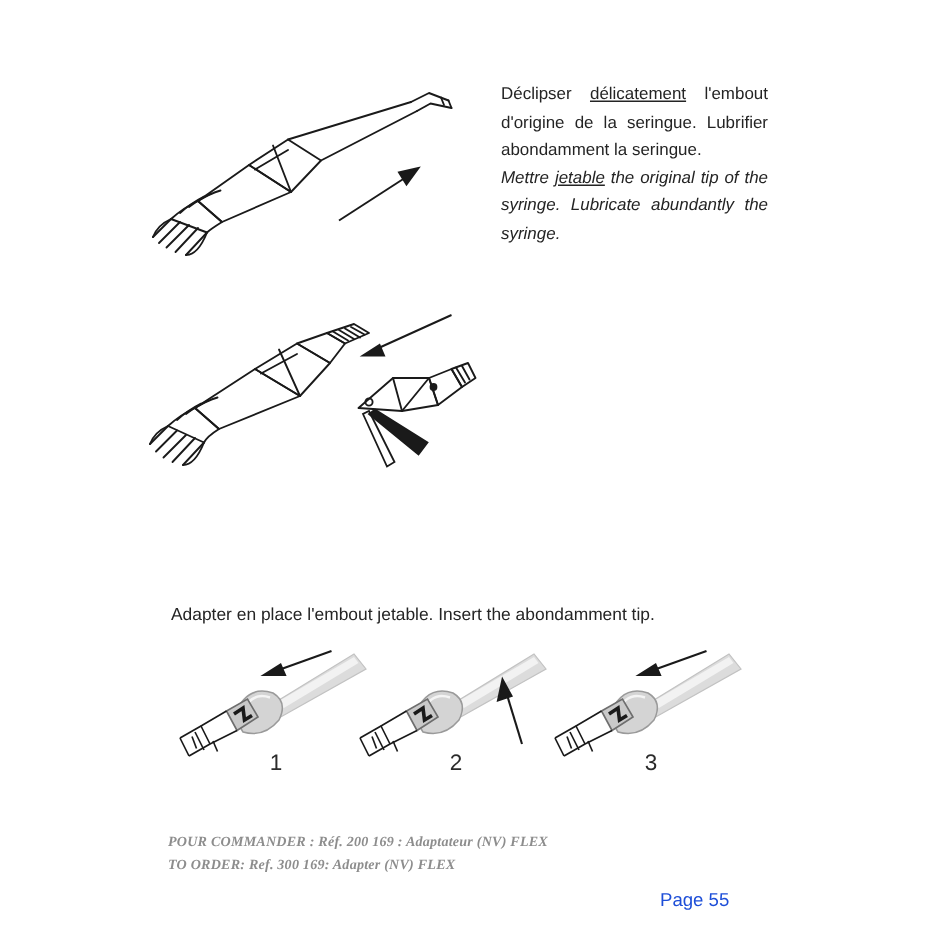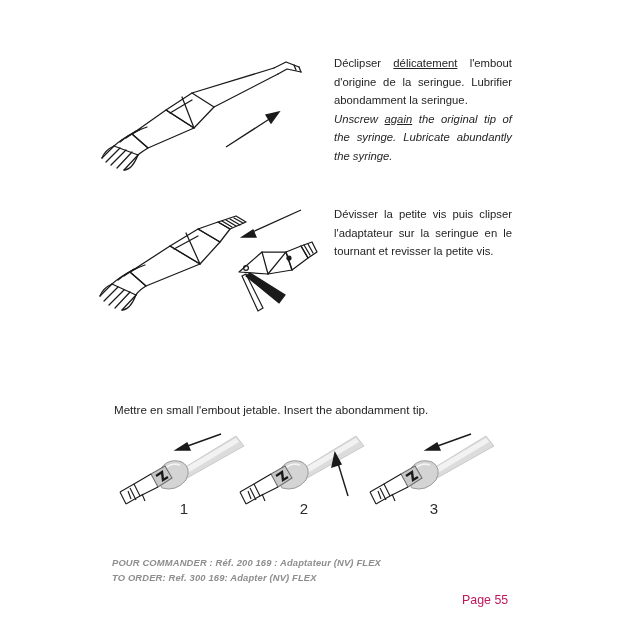--- a/index.html
+++ b/index.html
@@ -61,30 +61,31 @@
 
   
   .order-line {
     position: absolute;
     font-size: 9.4px;
     font-weight: bold;
     font-style: italic;
     color: #8d8d8d;
     letter-spacing: 0.15px;
     white-space: nowrap;
+    font-family: Liberation Serif, serif;
   }
   #order-line-fr { left: 112px; top: 557px; }
   #order-line-en { left: 112px; top: 572px; }
 
   
   #page-number {
     position: absolute;
-    left: 462px; top: 593px;
+    left: 440px; top: 593px;
     font-size: 12.4px;
-    color: #be185d;
+    color: #1d4ed8;
   }
 
   
   .illus { position: absolute; }
   #illus-syringe-unclip { left: 96px; top: 52px; }
   #illus-syringe-adapter { left: 96px; top: 196px; }
   #illus-step-1 { left: 118px; top: 428px; }
   #illus-step-2 { left: 238px; top: 428px; }
   #illus-step-3 { left: 368px; top: 428px; }
 </style>
@@ -128,21 +129,21 @@
 
       <g stroke="#1a1a1a" stroke-width="1.3" fill="#1a1a1a">
         <line x1="130" y1="95" x2="178" y2="64"></line>
         <polygon points="183,60 170,63 175,71"></polygon>
       </g>
     </svg>
   </div>
 
   <div class="textblock" id="text-block-1">
     <p class="fr"><span>Déclipser </span><span class="u">délicatement</span><span> l'embout d'origine de la seringue. Lubrifier abondamment la seringue.</span></p>
-    <p class="en"><span>Unscrew </span><span class="u">again</span><span> the original tip of the syringe. Lubricate abundantly the syringe.</span></p>
+    <p class="en"><span>Mettre </span><span class="u">jetable</span><span> the original tip of the syringe. Lubricate abundantly the syringe.</span></p>
   </div>
 
   <div class="illus" id="illus-syringe-adapter">
     <svg width="222" height="120" viewBox="0 0 222 120">
       <g fill="none" stroke="#1a1a1a" stroke-width="1.25" stroke-linejoin="round" stroke-linecap="round">
 
         <path d="M4 100 L16 88"></path>
         <path d="M8 105 L22 91"></path>
         <path d="M13 109 L28 94"></path>
         <path d="M19 112 L34 96"></path>
@@ -189,25 +190,24 @@
       </g>
 
       <g stroke="#1a1a1a" stroke-width="1.3" fill="#1a1a1a">
         <line x1="205" y1="14" x2="152" y2="38"></line>
         <polygon points="146,41 160,41 157,34"></polygon>
       </g>
     </svg>
   </div>
 
   <div class="textblock" id="text-block-2">
-    <p class="fr">Dévisser la petite vis puis clipser l'adaptateur sur la seringue en le tournant et revisser la petite vis.</p>
   </div>
 
   <div id="caption-dispose">
-    <span>Mettre en small l'embout jetable.</span>
+    <span>Adapter en place l'embout jetable.</span>
     <span>Insert the abondamment tip.</span>
   </div>
 
   <div class="illus" id="illus-step-1">
     <svg width="128" height="80" viewBox="0 0 128 80">
 
       <g>
         <path d="M56 46 L118 8 L126 18 L62 54 Z" fill="#dcdcdc" stroke="#c2c2c2" stroke-width="0.8"></path>
         <path d="M60 44 L118 10 L121 14 L63 49 Z" fill="#f2f2f2" stroke="none"></path>
       </g>

